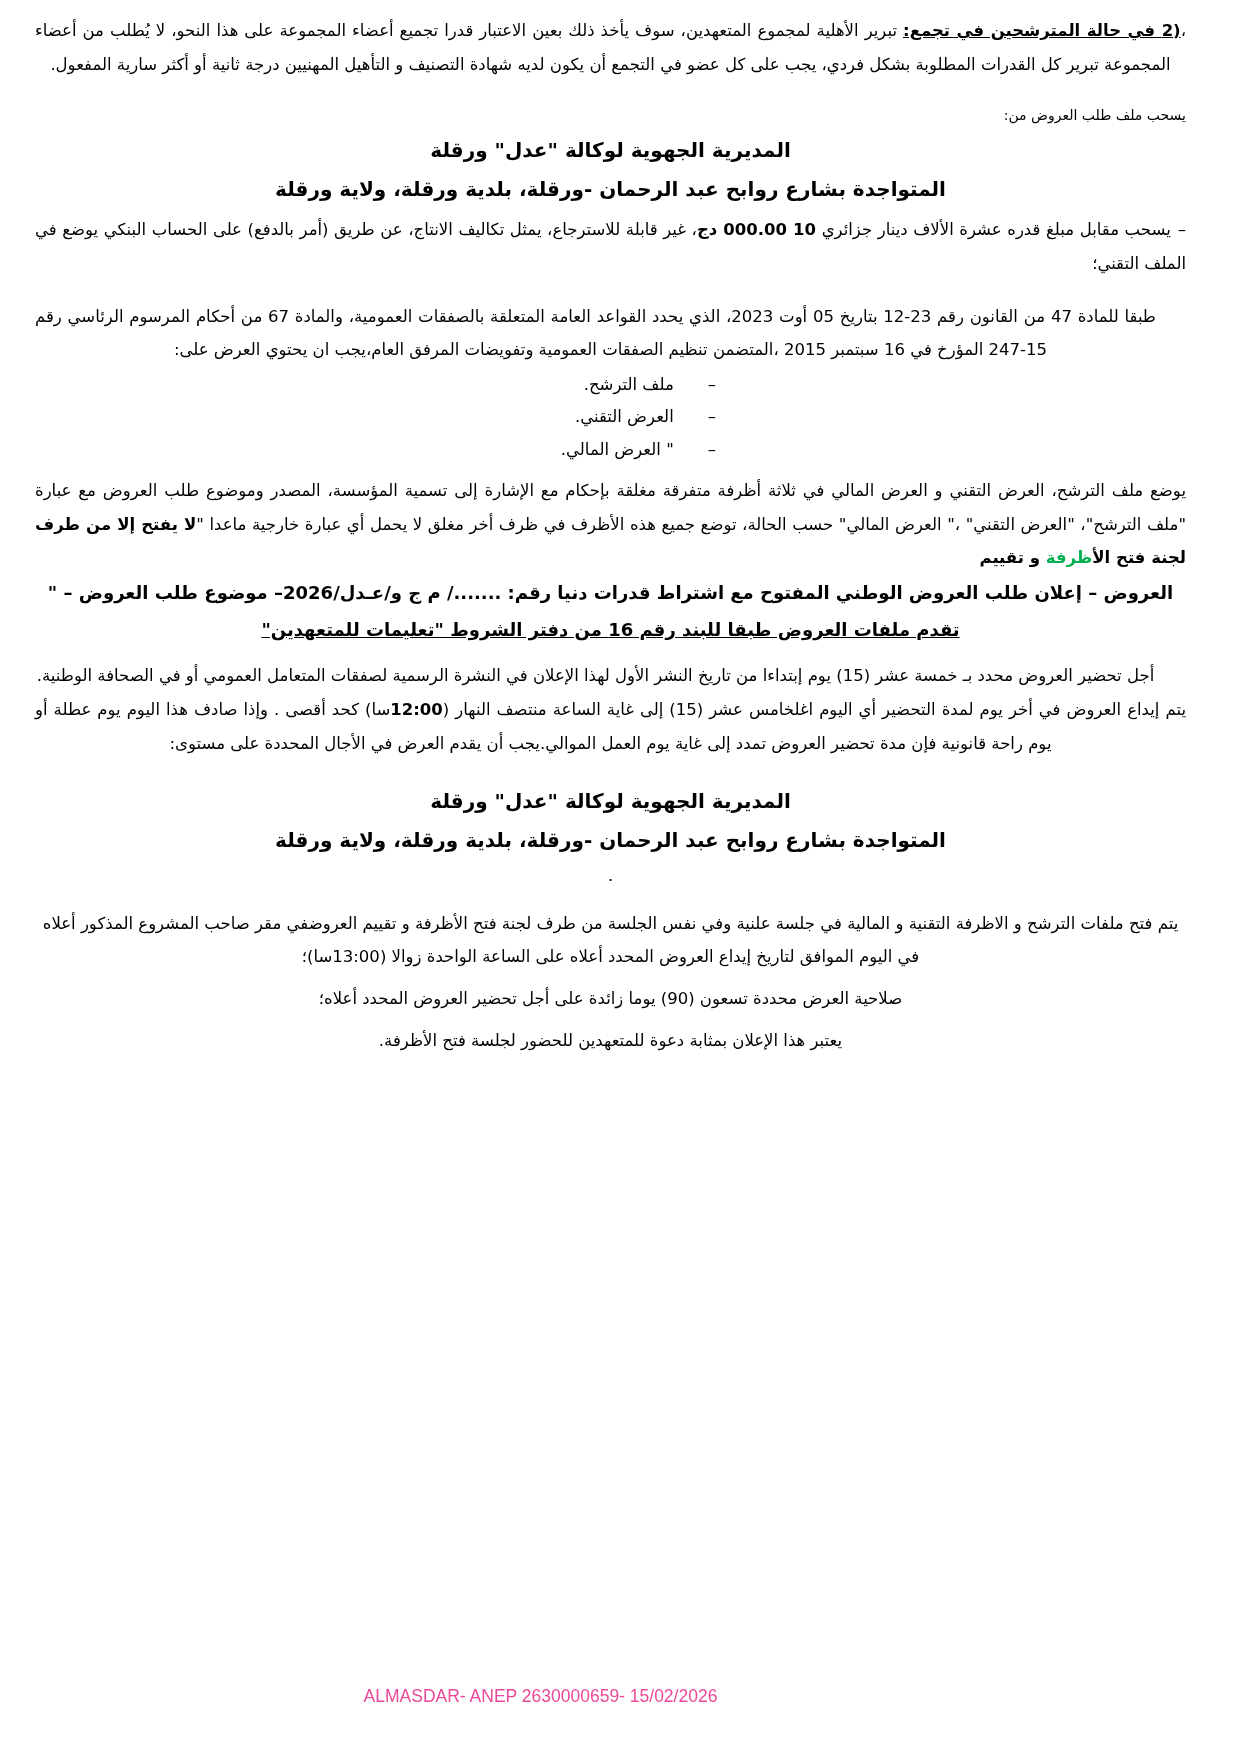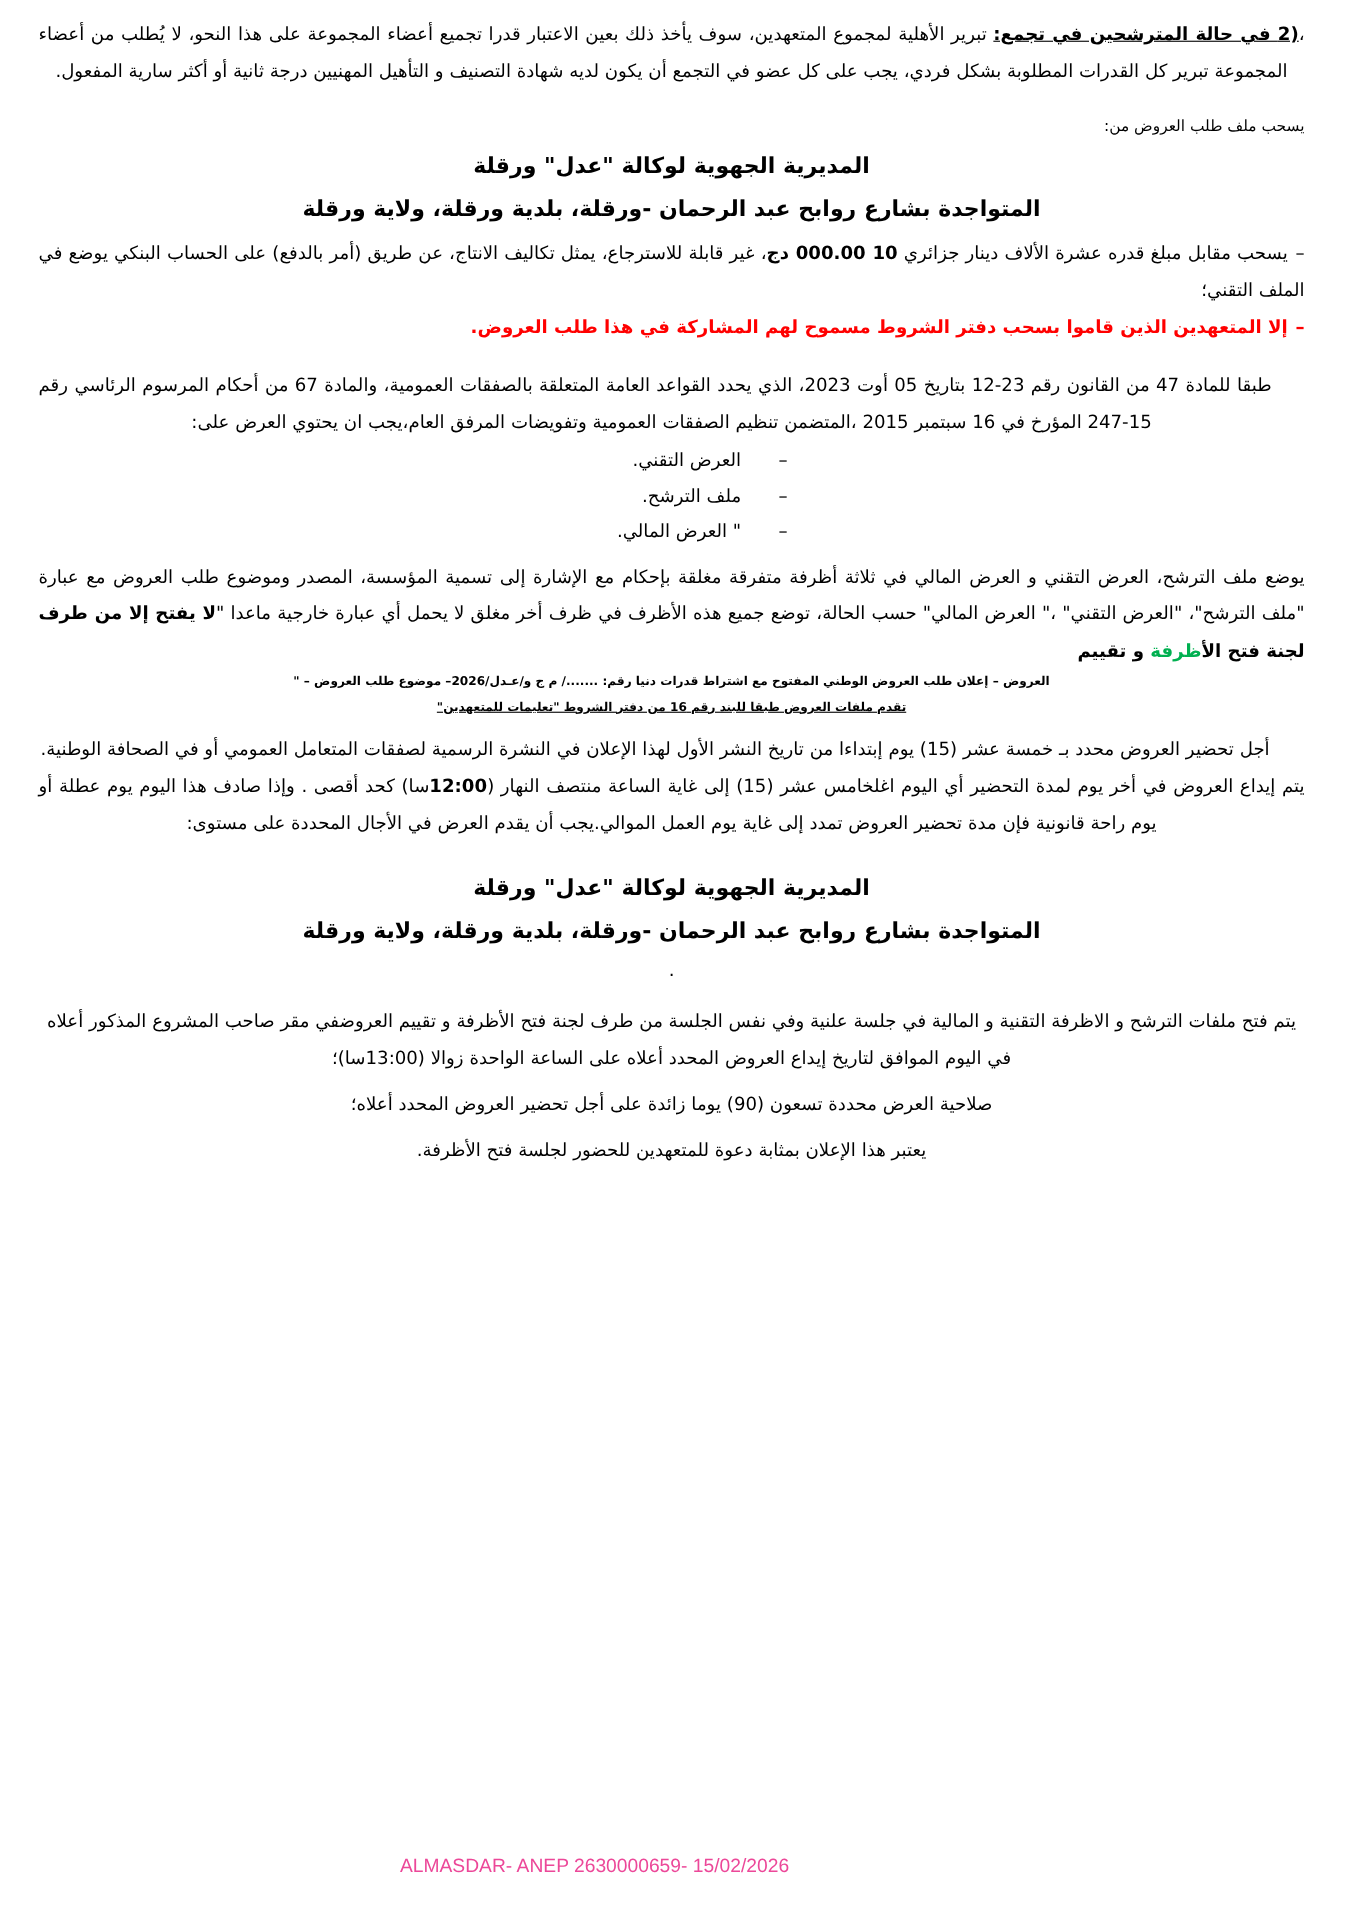--- a/index.html
+++ b/index.html
@@ -21,21 +21,21 @@
   .bold{font-weight:bold;}
   .underline{text-decoration:underline;}
   .red{color:var(--red);font-weight:bold;}
   .green{color:var(--green);}
   .small-note{font-size:14px;text-align:right;margin:22px 0 0 0;line-height:1.6;}
   .agency-line{font-size:20px;font-weight:bold;text-align:center;margin:9px 0;line-height:1.5;}
   .dash{margin-left:7px;}
   .offer-list{margin:2px 0;padding:0 470px 0 0;}
   .offer-item{font-size:16.5px;line-height:1.95;}
   .offer-item .dash{margin-left:34px;}
-  .center-bold{font-size:11px;font-weight:bold;text-align:center;line-height:2.05;margin:0;}
+  .center-bold{font-size:18px;font-weight:bold;text-align:center;line-height:2.05;margin:0;}
   .indent{text-indent:30px;}
   .mt4{margin-top:4px;} .mt8{margin-top:8px;} .mt10{margin-top:10px;}
   .mt16{margin-top:19px;} .mt26{margin-top:26px;}
   .dot-line{text-align:center;font-size:16.5px;line-height:1.4;margin:4px 0 0 0;}
   .footer{
     position:absolute;top:1686px;left:0;right:160px;text-align:center;
     direction:ltr;font-family:"Liberation Sans", sans-serif;font-size:17.5px;color:#ec4899;
   }
 </style>
 </head>
@@ -52,32 +52,29 @@
   <div>
     <div class="agency-line">المديرية الجهوية لوكالة "عدل" ورقلة</div>
     <div class="agency-line">المتواجدة بشارع روابح عبد الرحمان -ورقلة، بلدية ورقلة، ولاية ورقلة</div>
   </div>
 
   <p class="para j-right mt4">
     <span class="dash">–</span><span>يسحب مقابل مبلغ قدره عشرة الألاف دينار جزائري </span><span class="bold">10 000.00 دج</span><span>، غير قابلة للاسترجاع، يمثل تكاليف الانتاج، عن طريق (أمر بالدفع)  على الحساب البنكي يوضع في الملف التقني؛</span>
   </p>
 
 
-  <p class="para j-right red">
-    <span class="dash">–</span><span>إلا المتعهدين الذين قاموا بسحب دفتر الشروط مسموح لهم المشاركة في هذا طلب العروض.</span>
-  </p>
 
   <p class="para j-center indent mt16">طبقا للمادة 47 من القانون رقم 23-12 بتاريخ 05 أوت 2023، الذي يحدد القواعد العامة المتعلقة بالصفقات العمومية، والمادة 67 من أحكام المرسوم الرئاسي رقم 15-247 المؤرخ في 16 سبتمبر 2015 ،المتضمن تنظيم الصفقات العمومية وتفويضات المرفق العام،يجب ان يحتوي العرض على:</p>
 
   <div class="offer-list">
     <div class="offer-item">
-      <span class="dash">–</span><span>العرض التقني.</span>
+      <span class="dash">–</span><span>ملف الترشح.</span>
     </div>
     <div class="offer-item">
-      <span class="dash">–</span><span>ملف الترشح.</span>
+      <span class="dash">–</span><span>العرض التقني.</span>
     </div>
     <div class="offer-item">
       <span class="dash">–</span><span>" العرض المالي.</span>
     </div>
   </div>
 
   <p class="para j-right mt8">
     <span>يوضع ملف الترشح، العرض التقني و العرض المالي في ثلاثة أظرفة متفرقة مغلقة بإحكام مع الإشارة إلى تسمية المؤسسة، المصدر وموضوع طلب العروض مع عبارة "ملف الترشح"، "العرض التقني" ،" العرض المالي" حسب الحالة، توضع جميع هذه الأظرف في ظرف أخر مغلق لا يحمل أي عبارة خارجية ماعدا "</span><span class="bold">لا يفتح إلا من طرف لجنة فتح الأ</span><span class="bold green">ظرفة</span><span class="bold"> و تقييم</span>
   </p>
 

